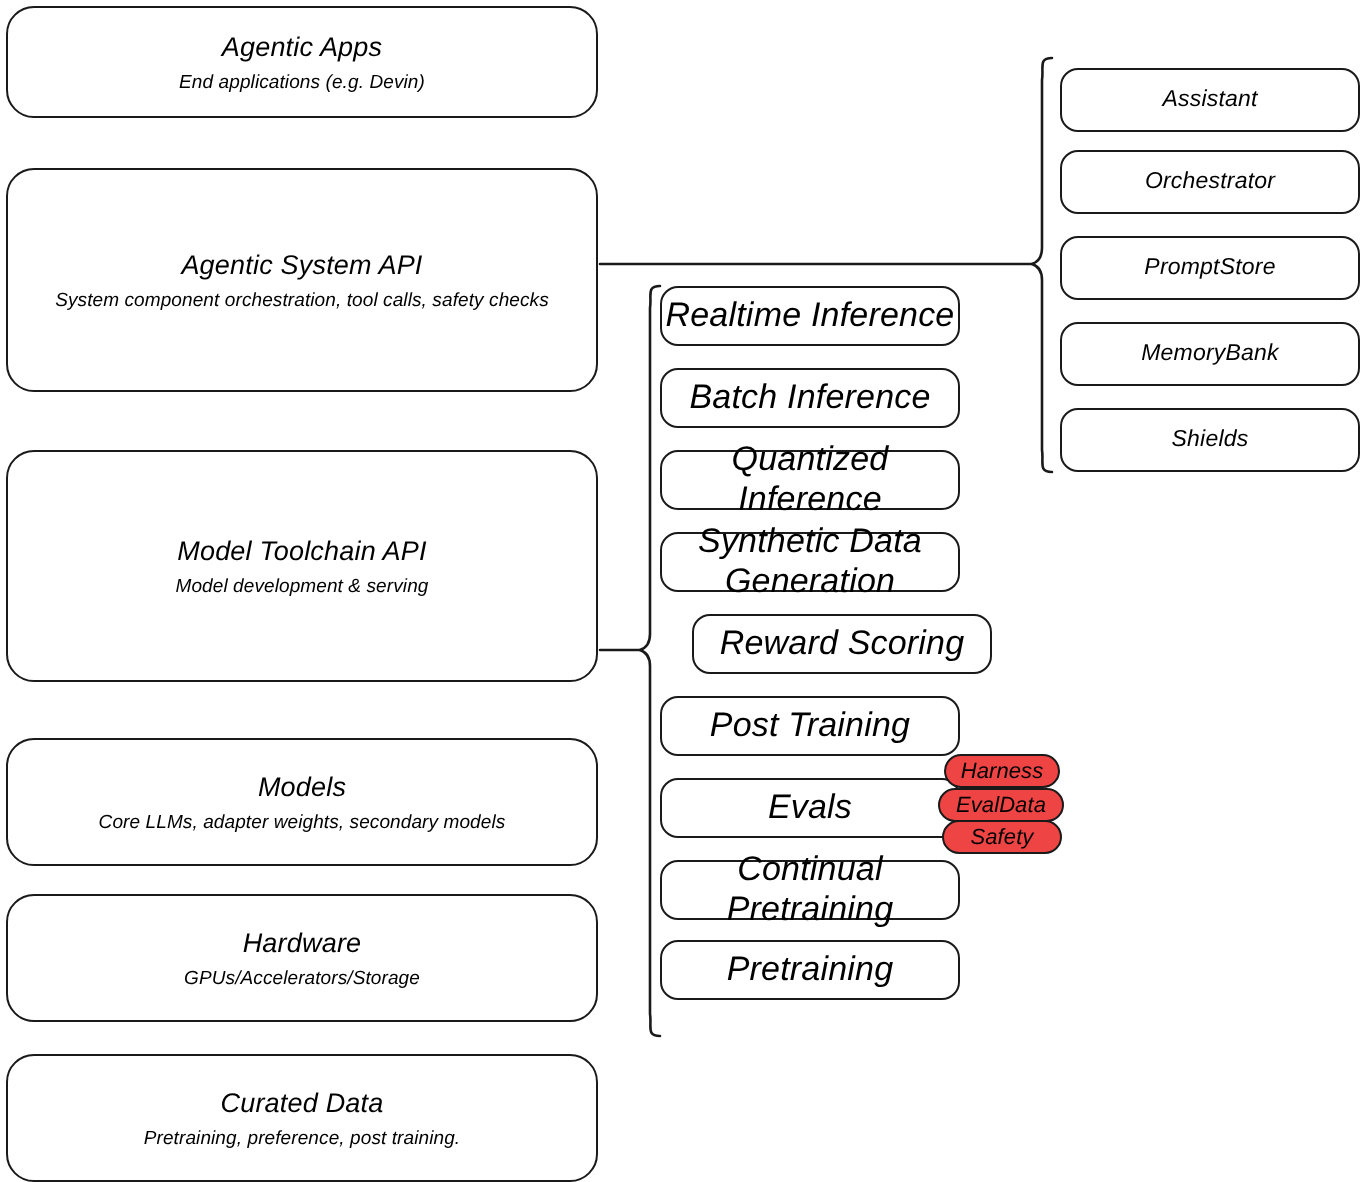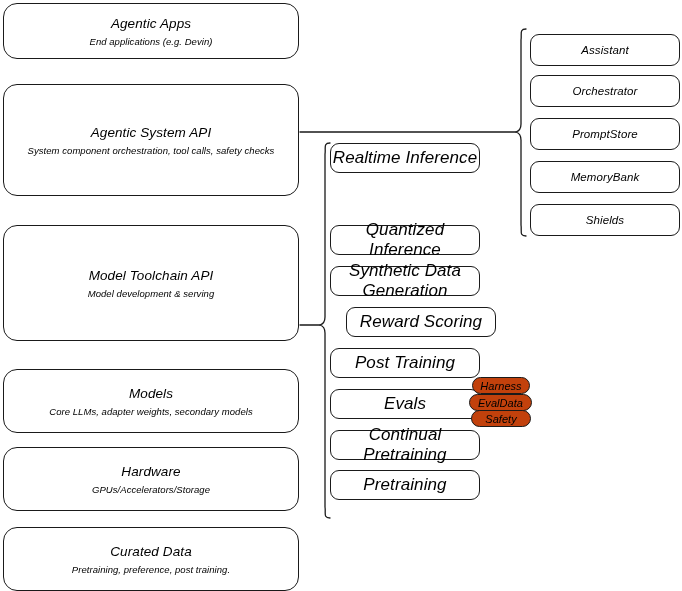--- a/index.html
+++ b/index.html
@@ -69,21 +69,21 @@
     width: 150px;
     height: 32px;
     font-size: 11.5px;
     letter-spacing: 0.1px;
   }
 
   
   .pill {
     position: absolute;
     box-sizing: border-box;
-    background: #c2410c;
+    background: #ef4444;
     border: 1.3px solid #1a1a1a;
     border-radius: 12px;
     height: 17px;
     display: flex;
     align-items: center;
     justify-content: center;
     font-size: 11px;
     color: #000000;
     z-index: 6;
     letter-spacing: 0.05px;
@@ -160,20 +160,21 @@
     <div class="layer-sub">GPUs/Accelerators/Storage</div>
   </div>
 
   <div class="box layer-box" style="top:527px; height:64px;">
     <div class="layer-title">Curated Data</div>
     <div class="layer-sub">Pretraining, preference, post training.</div>
   </div>
 
   <div class="box mid-box" style="top:143px;">Realtime Inference</div>
 
+  <div class="box mid-box" style="top:184px;">Batch Inference</div>
 
   <div class="box mid-box" style="top:225px;">Quantized Inference</div>
 
   <div class="box mid-box" style="top:266px;">Synthetic Data Generation</div>
 
   <div class="box mid-box" style="top:307px;margin-left:16px;">Reward Scoring</div>
 
   <div class="box mid-box" style="top:348px;">Post Training</div>
 
   <div class="box mid-box" style="top:389px;">Evals</div>

